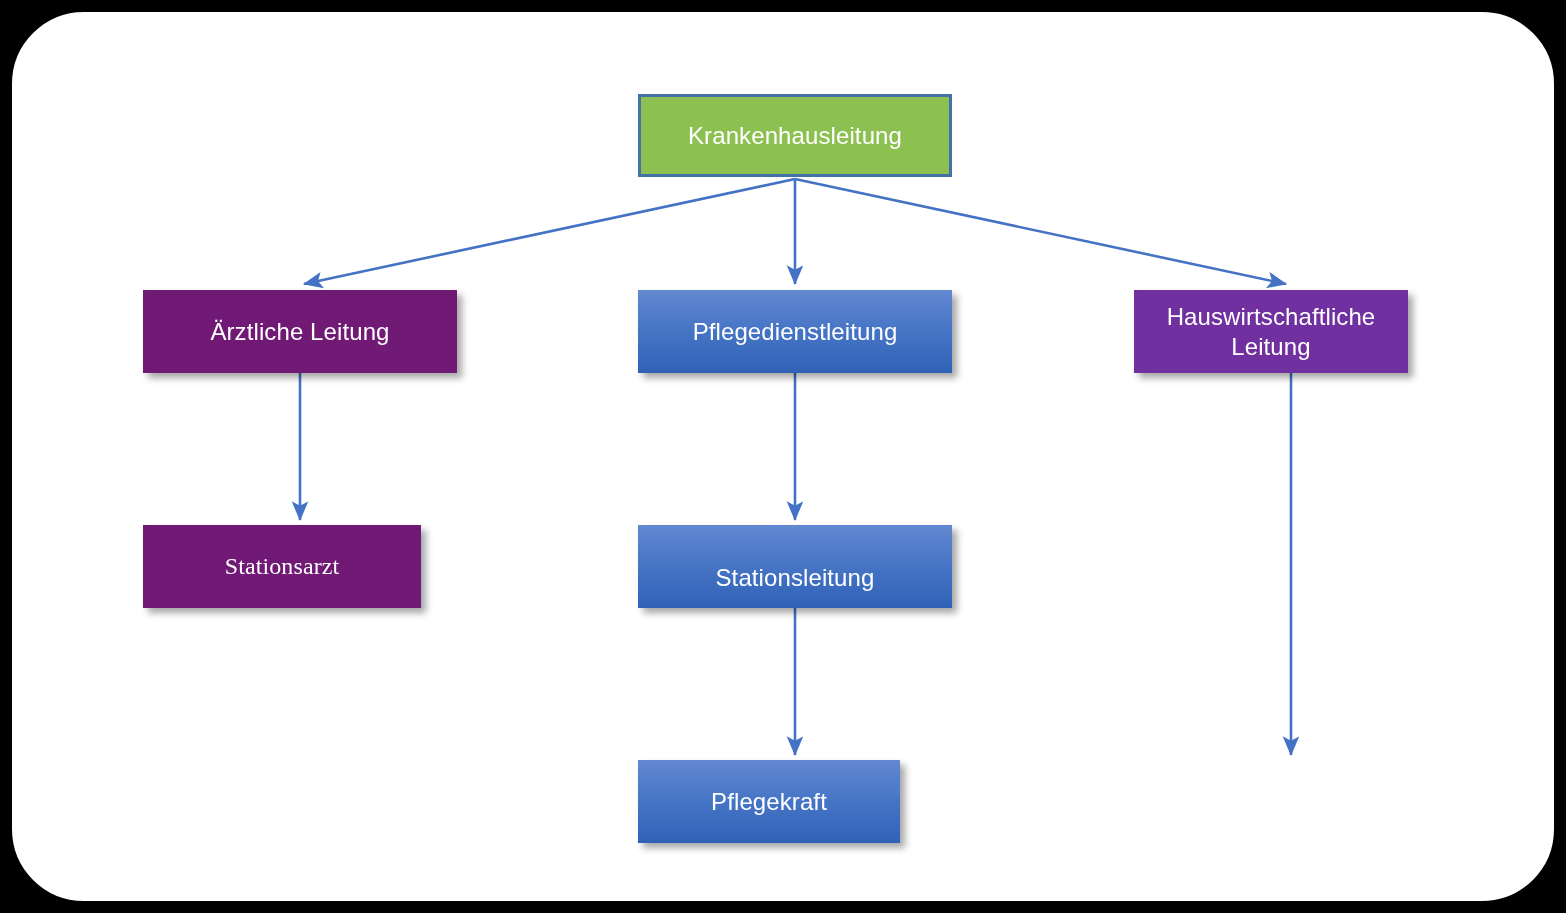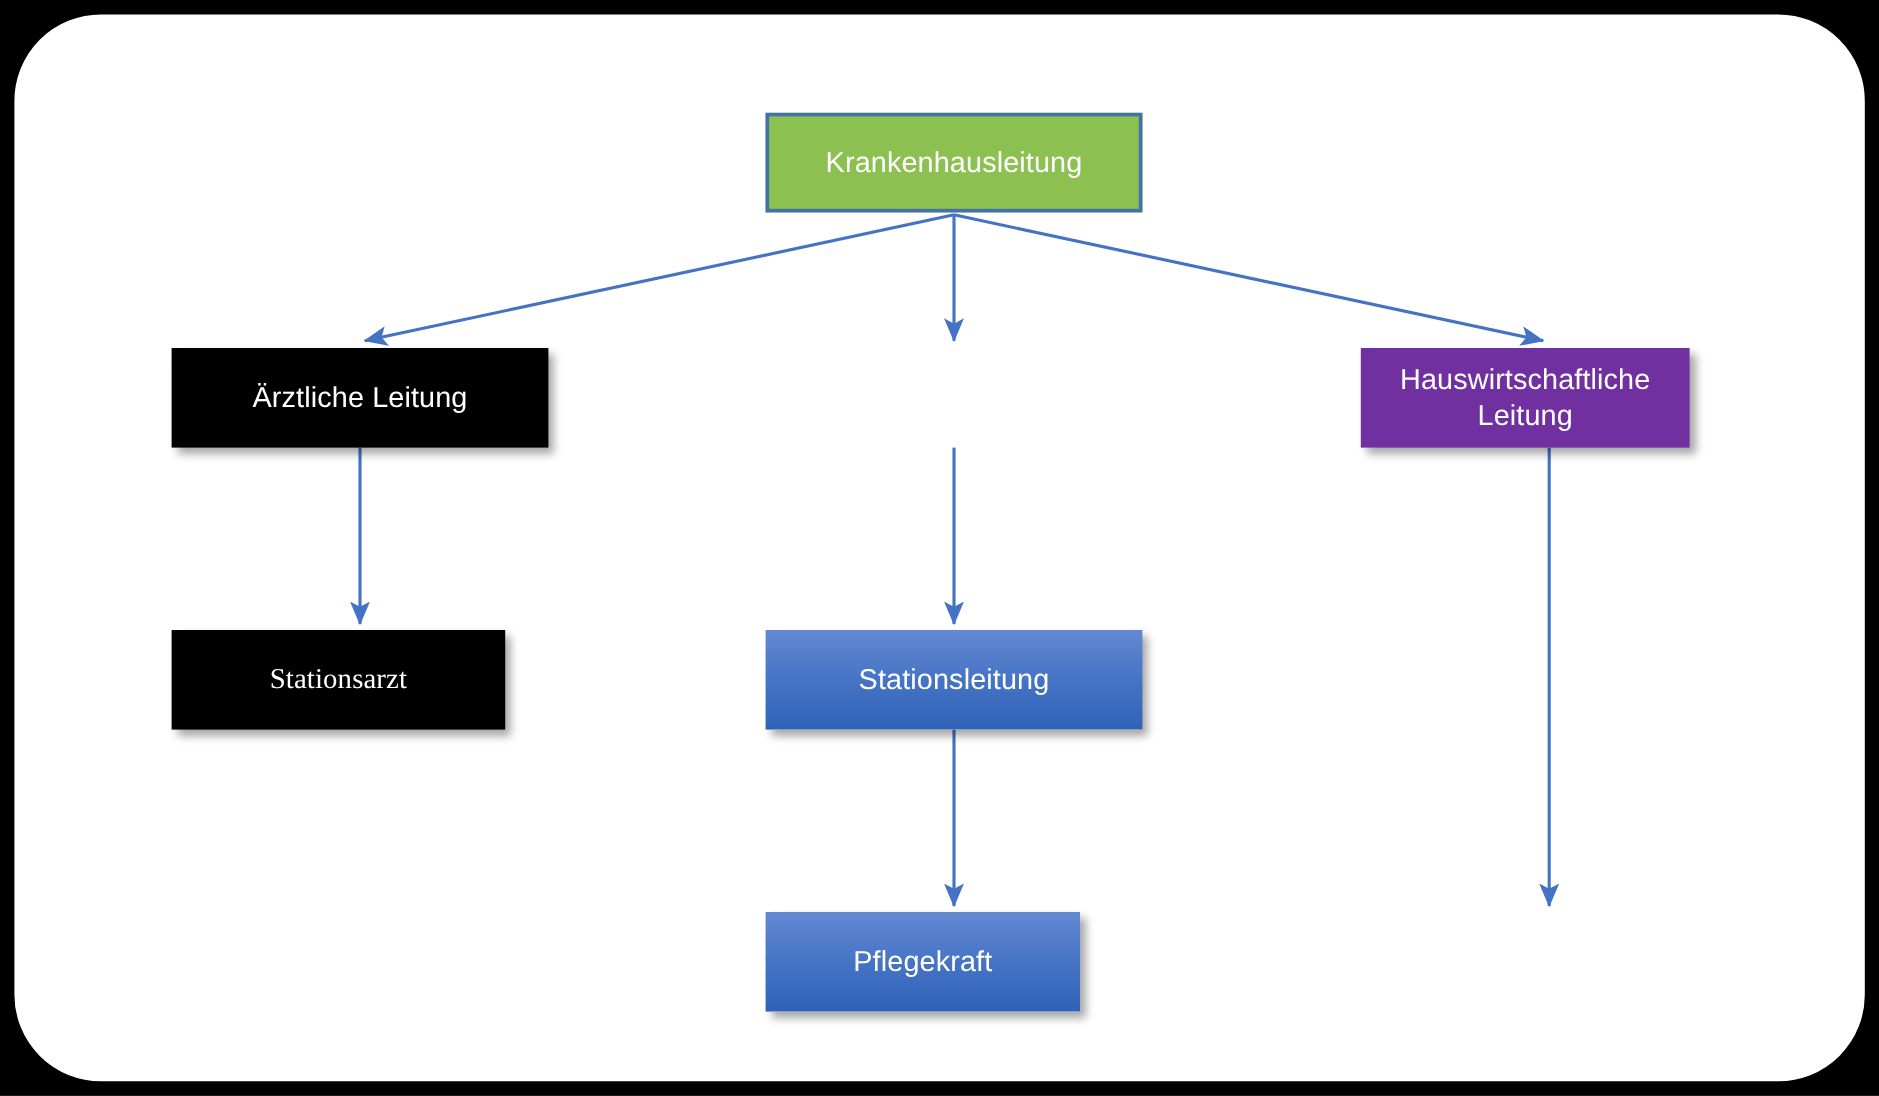--- a/index.html
+++ b/index.html
@@ -69,21 +69,21 @@
     box-shadow: 5px 5px 7px rgba(0,0,0,0.35);
   }
 
   .node-green {
     background: #8CC152;
     border: 3px solid #4472A8;
     box-shadow: none;
   }
 
   .node-red {
-    background: #000000;
+    background: #701a75;
   }
 
   .node-blue {
     background: linear-gradient(to bottom, #6389D1 0%, #4A77C7 42%, #2F62B7 100%);
   }
 
   .node-purple {
     background: #7030A0;
   }
 </style>
@@ -118,30 +118,33 @@
       </svg>
 
       <div class="node node-green" style="left:626px; top:82px; width:314px; height:83px;">
         <span>Krankenhausleitung</span>
       </div>
 
       <div class="node node-red" style="left:131px; top:278px; width:314px; height:83px;">
         <span>Ärztliche Leitung</span>
       </div>
 
+      <div class="node node-blue" style="left:626px; top:278px; width:314px; height:83px;">
+        <span>Pflegedienstleitung</span>
+      </div>
 
       <div class="node node-purple" style="left:1122px; top:278px; width:274px; height:83px;">
         <span style="max-width:230px; display:inline-block;">Hauswirtschaftliche Leitung</span>
       </div>
 
       <div class="node node-red" style="left:131px; top:513px; width:278px; height:83px;font-family:Liberation Serif, serif;">
         <span>Stationsarzt</span>
       </div>
 
-      <div class="node node-blue" style="left:626px; top:513px; width:314px; height:83px;">
+      <div class="node node-blue" style="left:626px; top:513px; width:314px; height:83px;align-items:flex-end;">
         <span>Stationsleitung</span>
       </div>
 
       <div class="node node-blue" style="left:626px; top:748px; width:262px; height:83px;">
         <span>Pflegekraft</span>
       </div>
 
 
     </div>
   </div>

